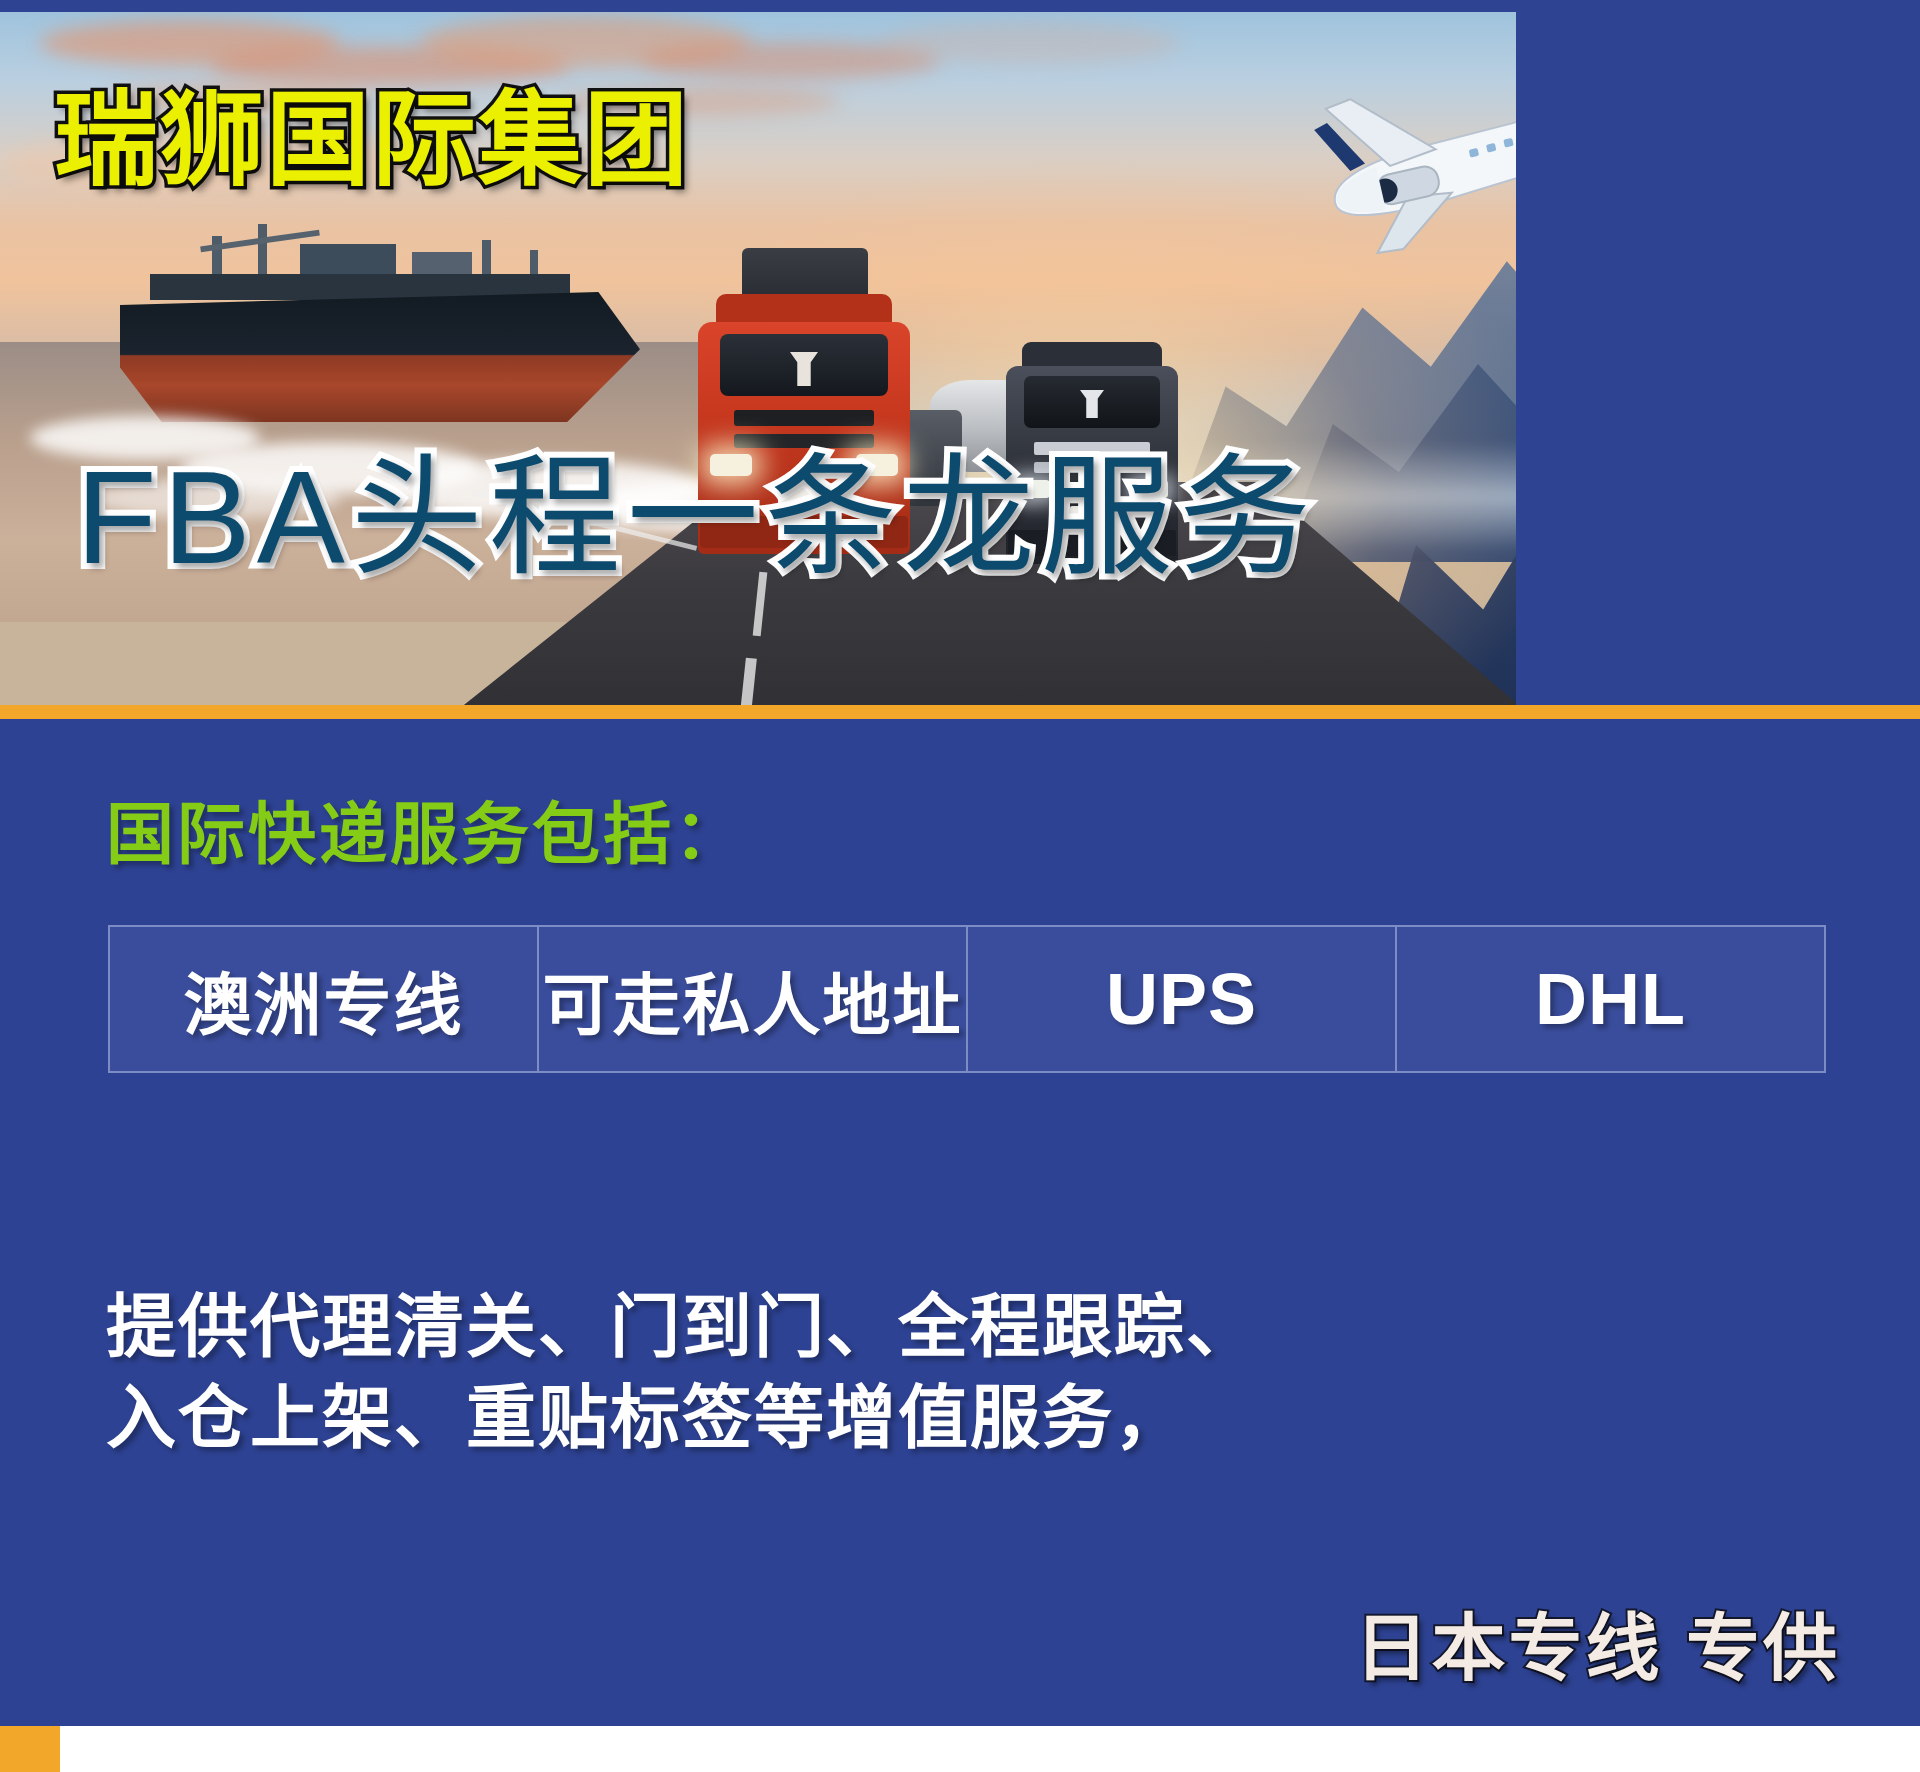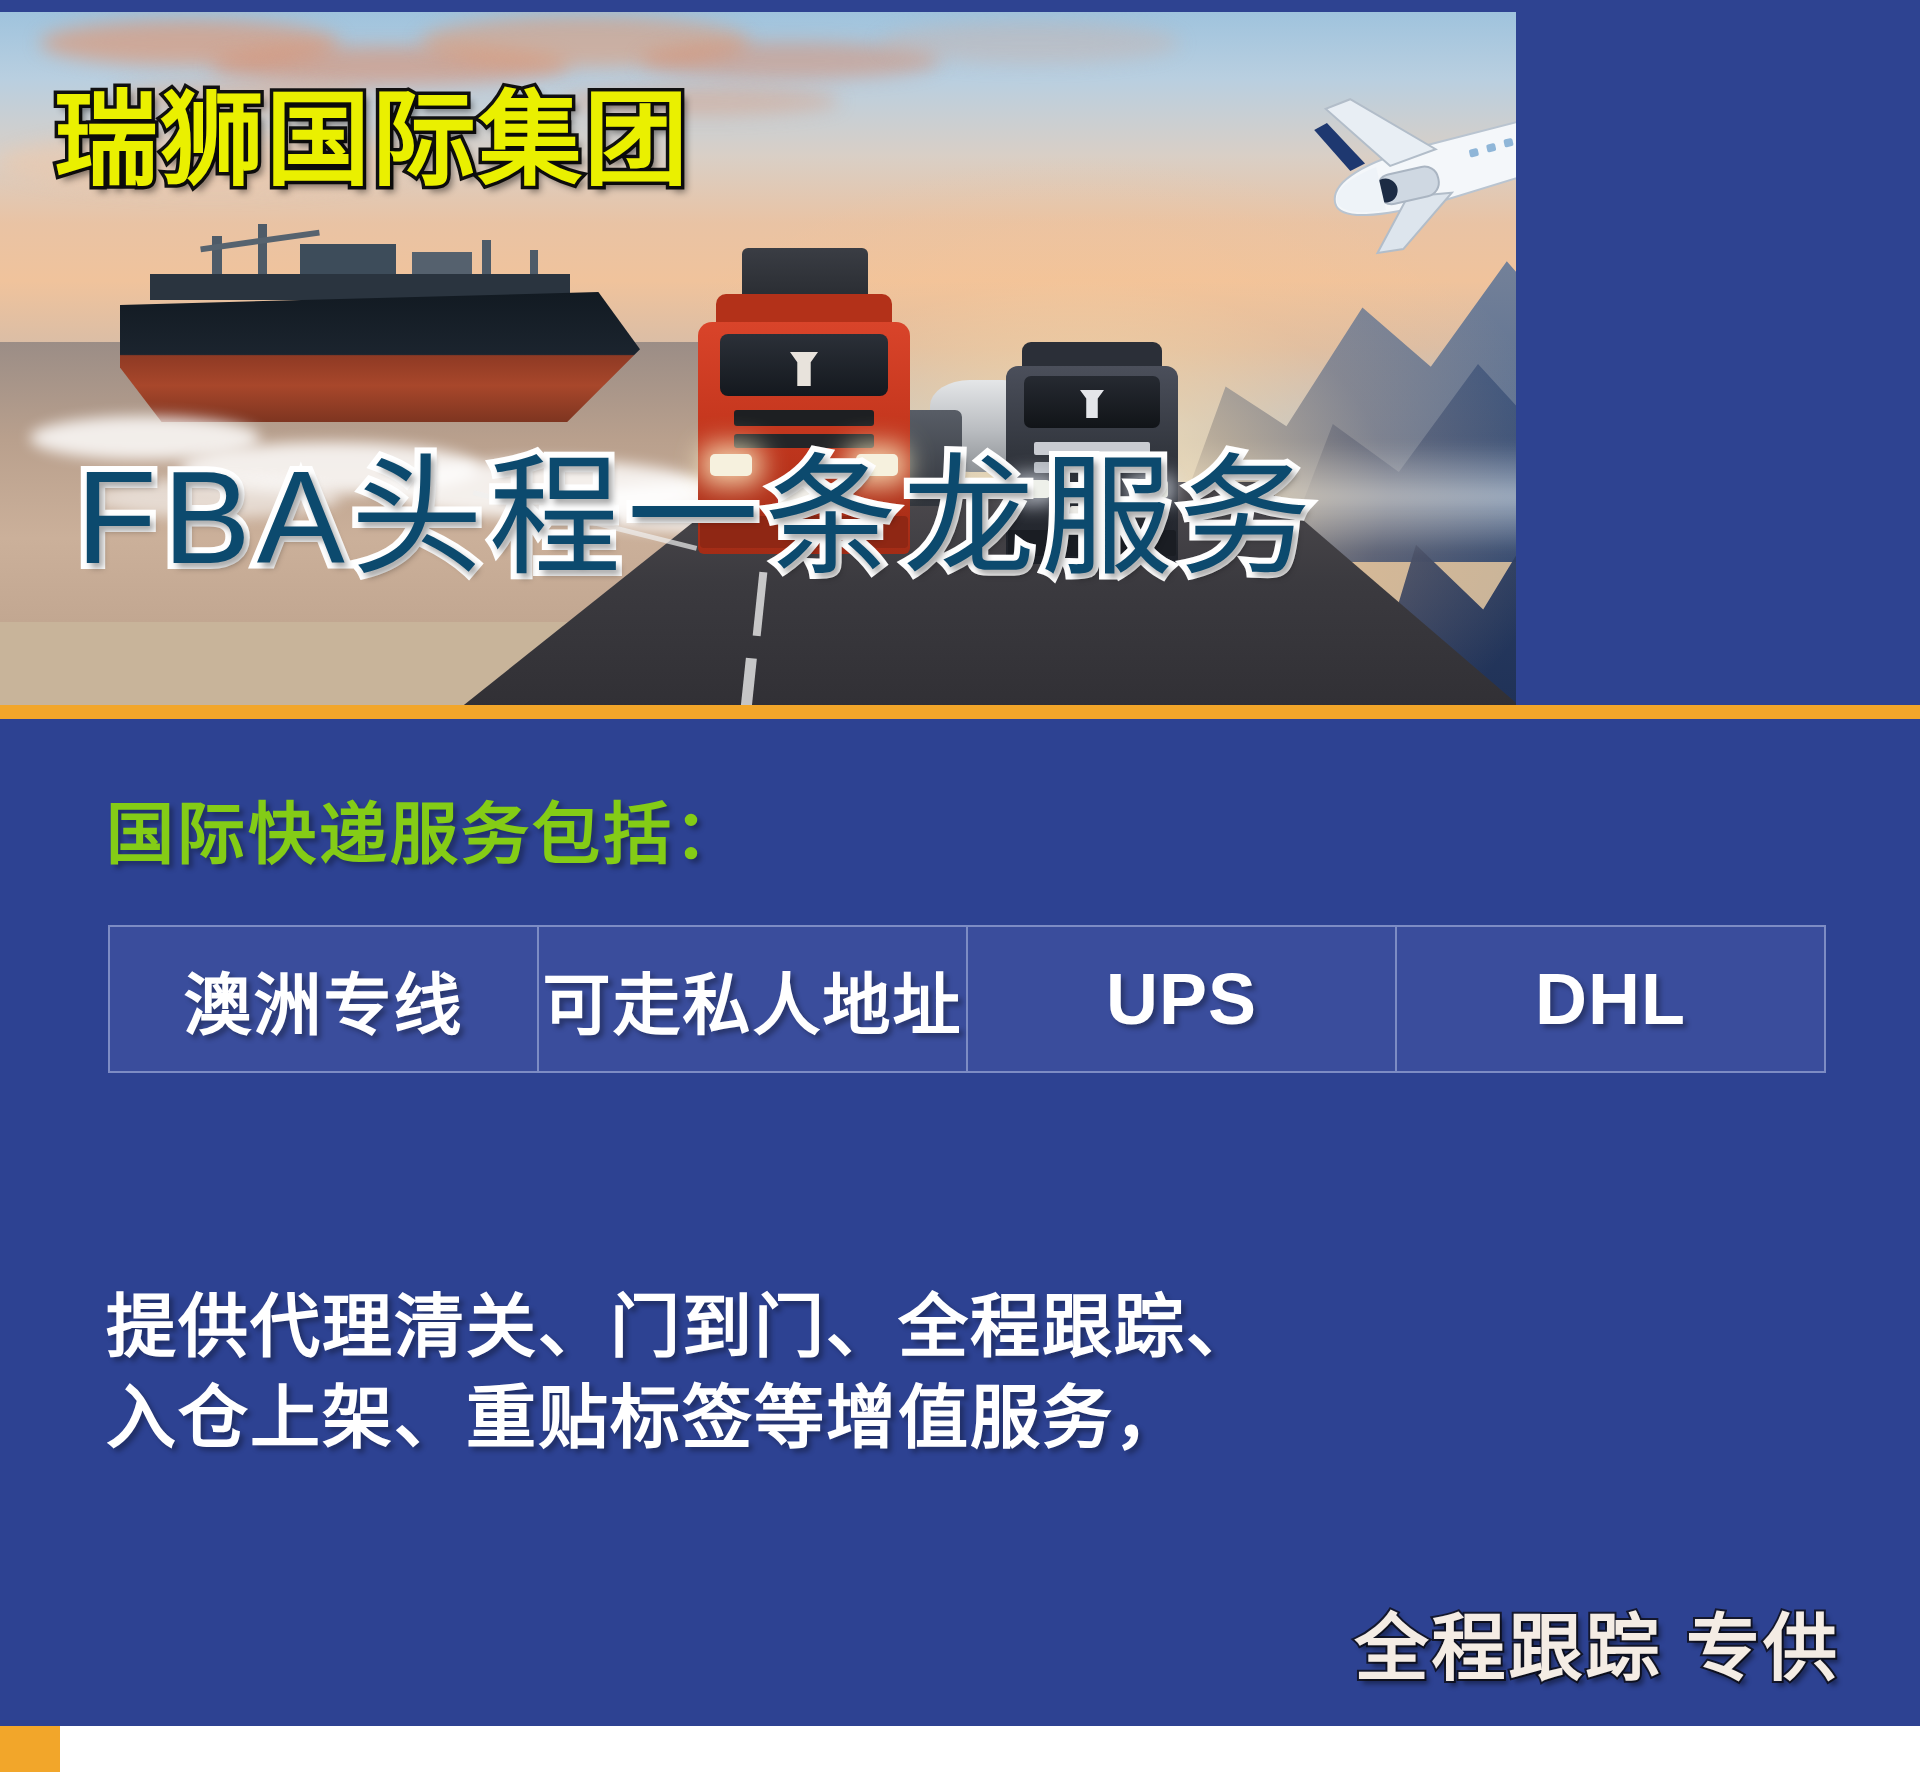--- a/index.html
+++ b/index.html
@@ -532,18 +532,18 @@
         <td class="latin">DHL</td>
       </tr>
     </tbody>
   </table>
 
   <div class="body-copy">
     <div>提供代理清关、门到门、全程跟踪、</div>
     <div>入仓上架、重贴标签等增值服务，</div>
   </div>
 
-  <div class="footer-brand">全程跟踪 专供</div>
+  <div class="footer-brand">日本专线 专供</div>
 
   <div class="bottom-white"></div>
   <div class="bottom-bar"></div>
 
 </div>
 
 </body></html>

